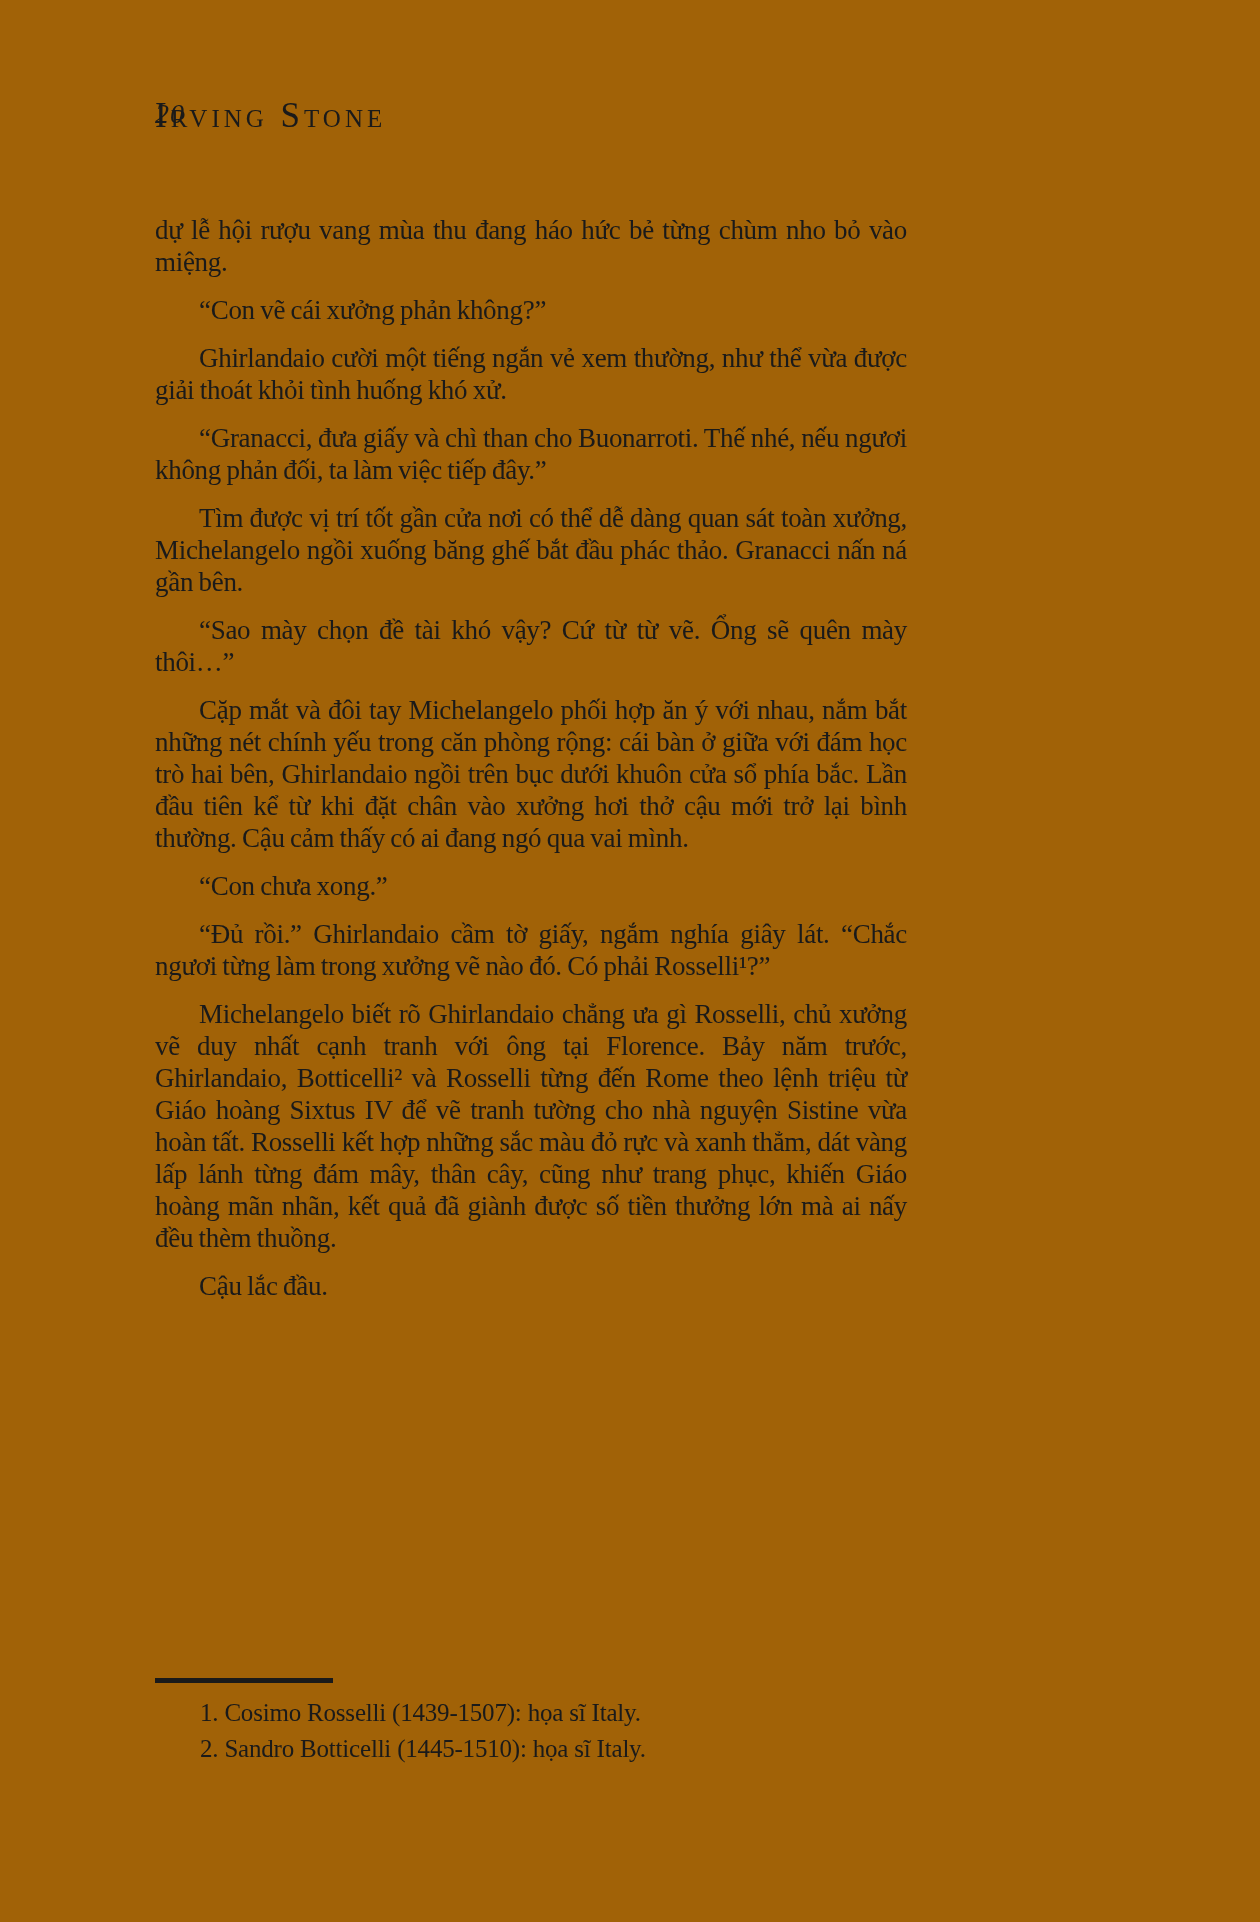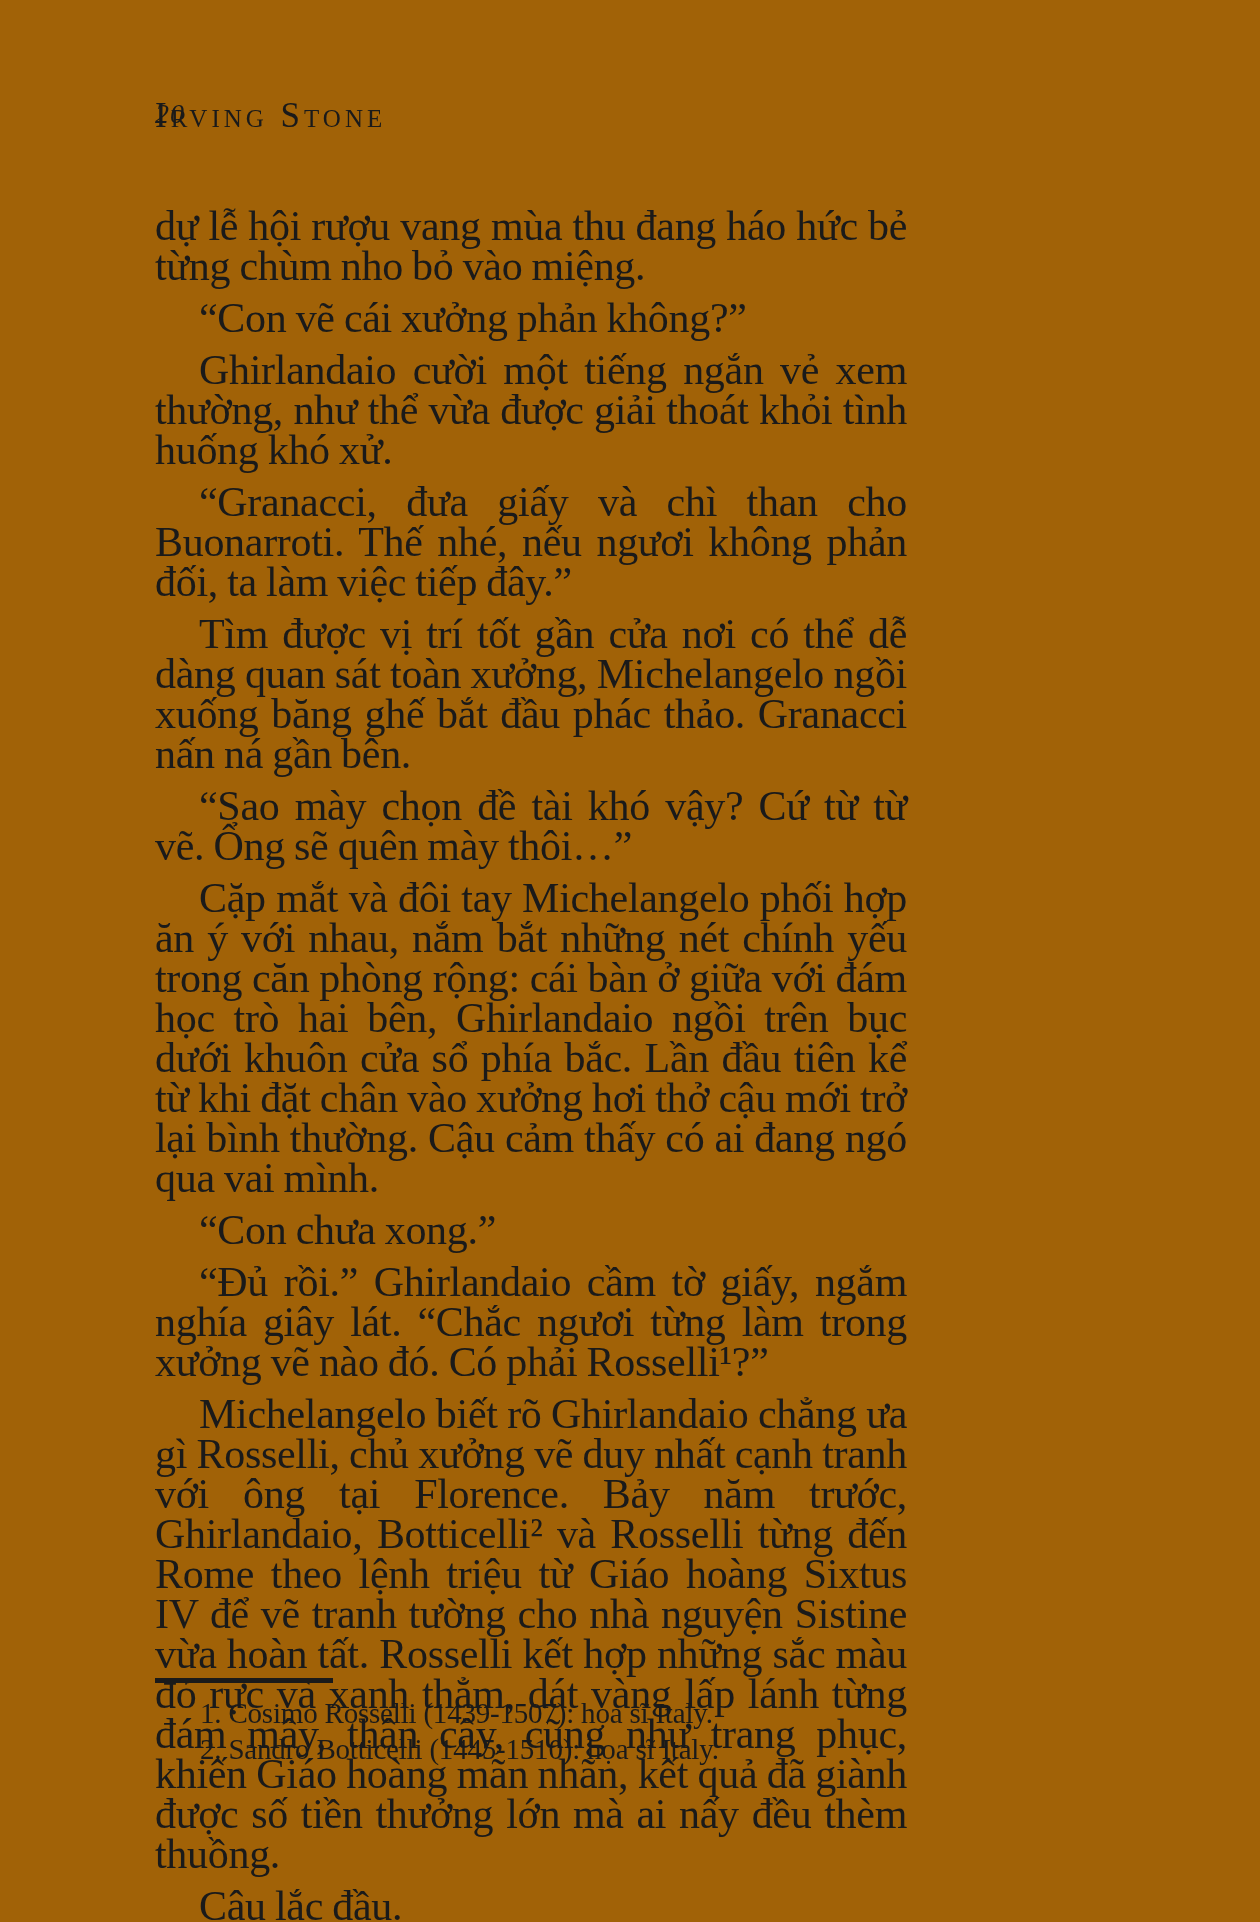--- a/index.html
+++ b/index.html
@@ -38,23 +38,23 @@
     letter-spacing: 4px;
     padding-right: 30px;
   }
   .body-text {
     position: absolute;
     top: 198px;
     left: 155px;
     width: 752px;
   }
   .para {
-    margin: 8px 0 12px 0;
-    font-size: 42px;
-    line-height: 40px;
+    margin: 16px 0 12px 0;
+    font-size: 27px;
+    line-height: 32px;
     text-align: justify;
     text-align-last: left;
     letter-spacing: -0.3px;
     word-spacing: -1px;
   }
   .para.indent {
     text-indent: 44px;
   }
   .footnote-area {
     position: absolute;
@@ -64,21 +64,21 @@
   }
   .footnote-rule {
     width: 178px;
     height: 5px;
     background: #1a1a1a;
     margin-bottom: 12px;
   }
   .footnote {
     margin: 0;
     padding-left: 45px;
-    font-size: 29px;
+    font-size: 25px;
     line-height: 36px;
     letter-spacing: -0.2px;
   }
 </style>
 </head>
 <body>
 
 <div class="page">
 
   <div class="running-header">

